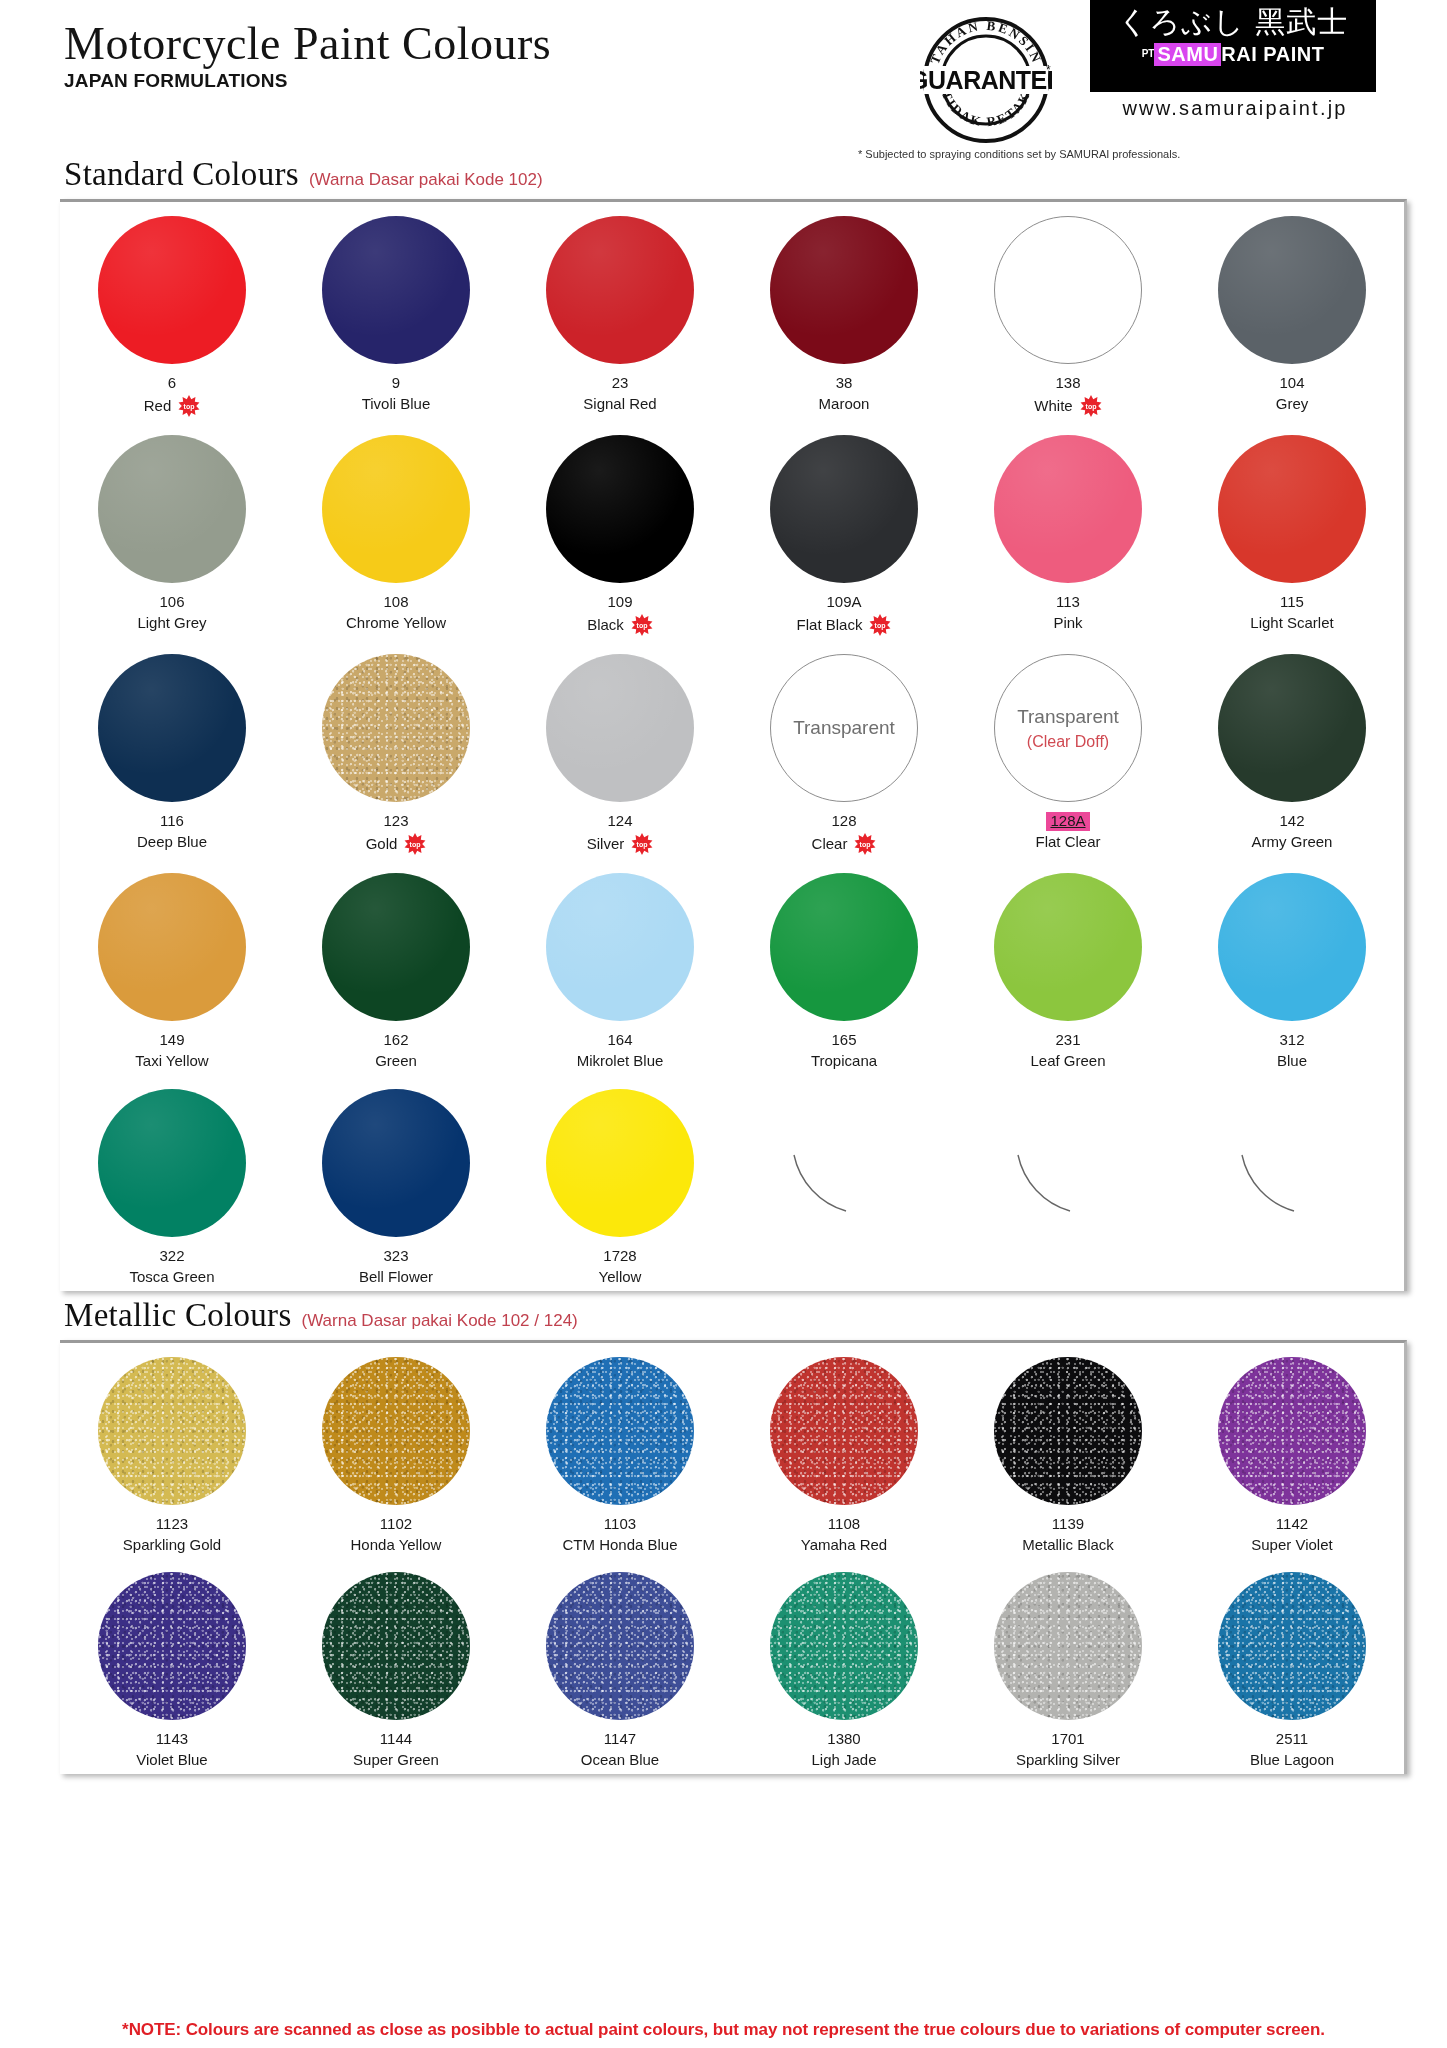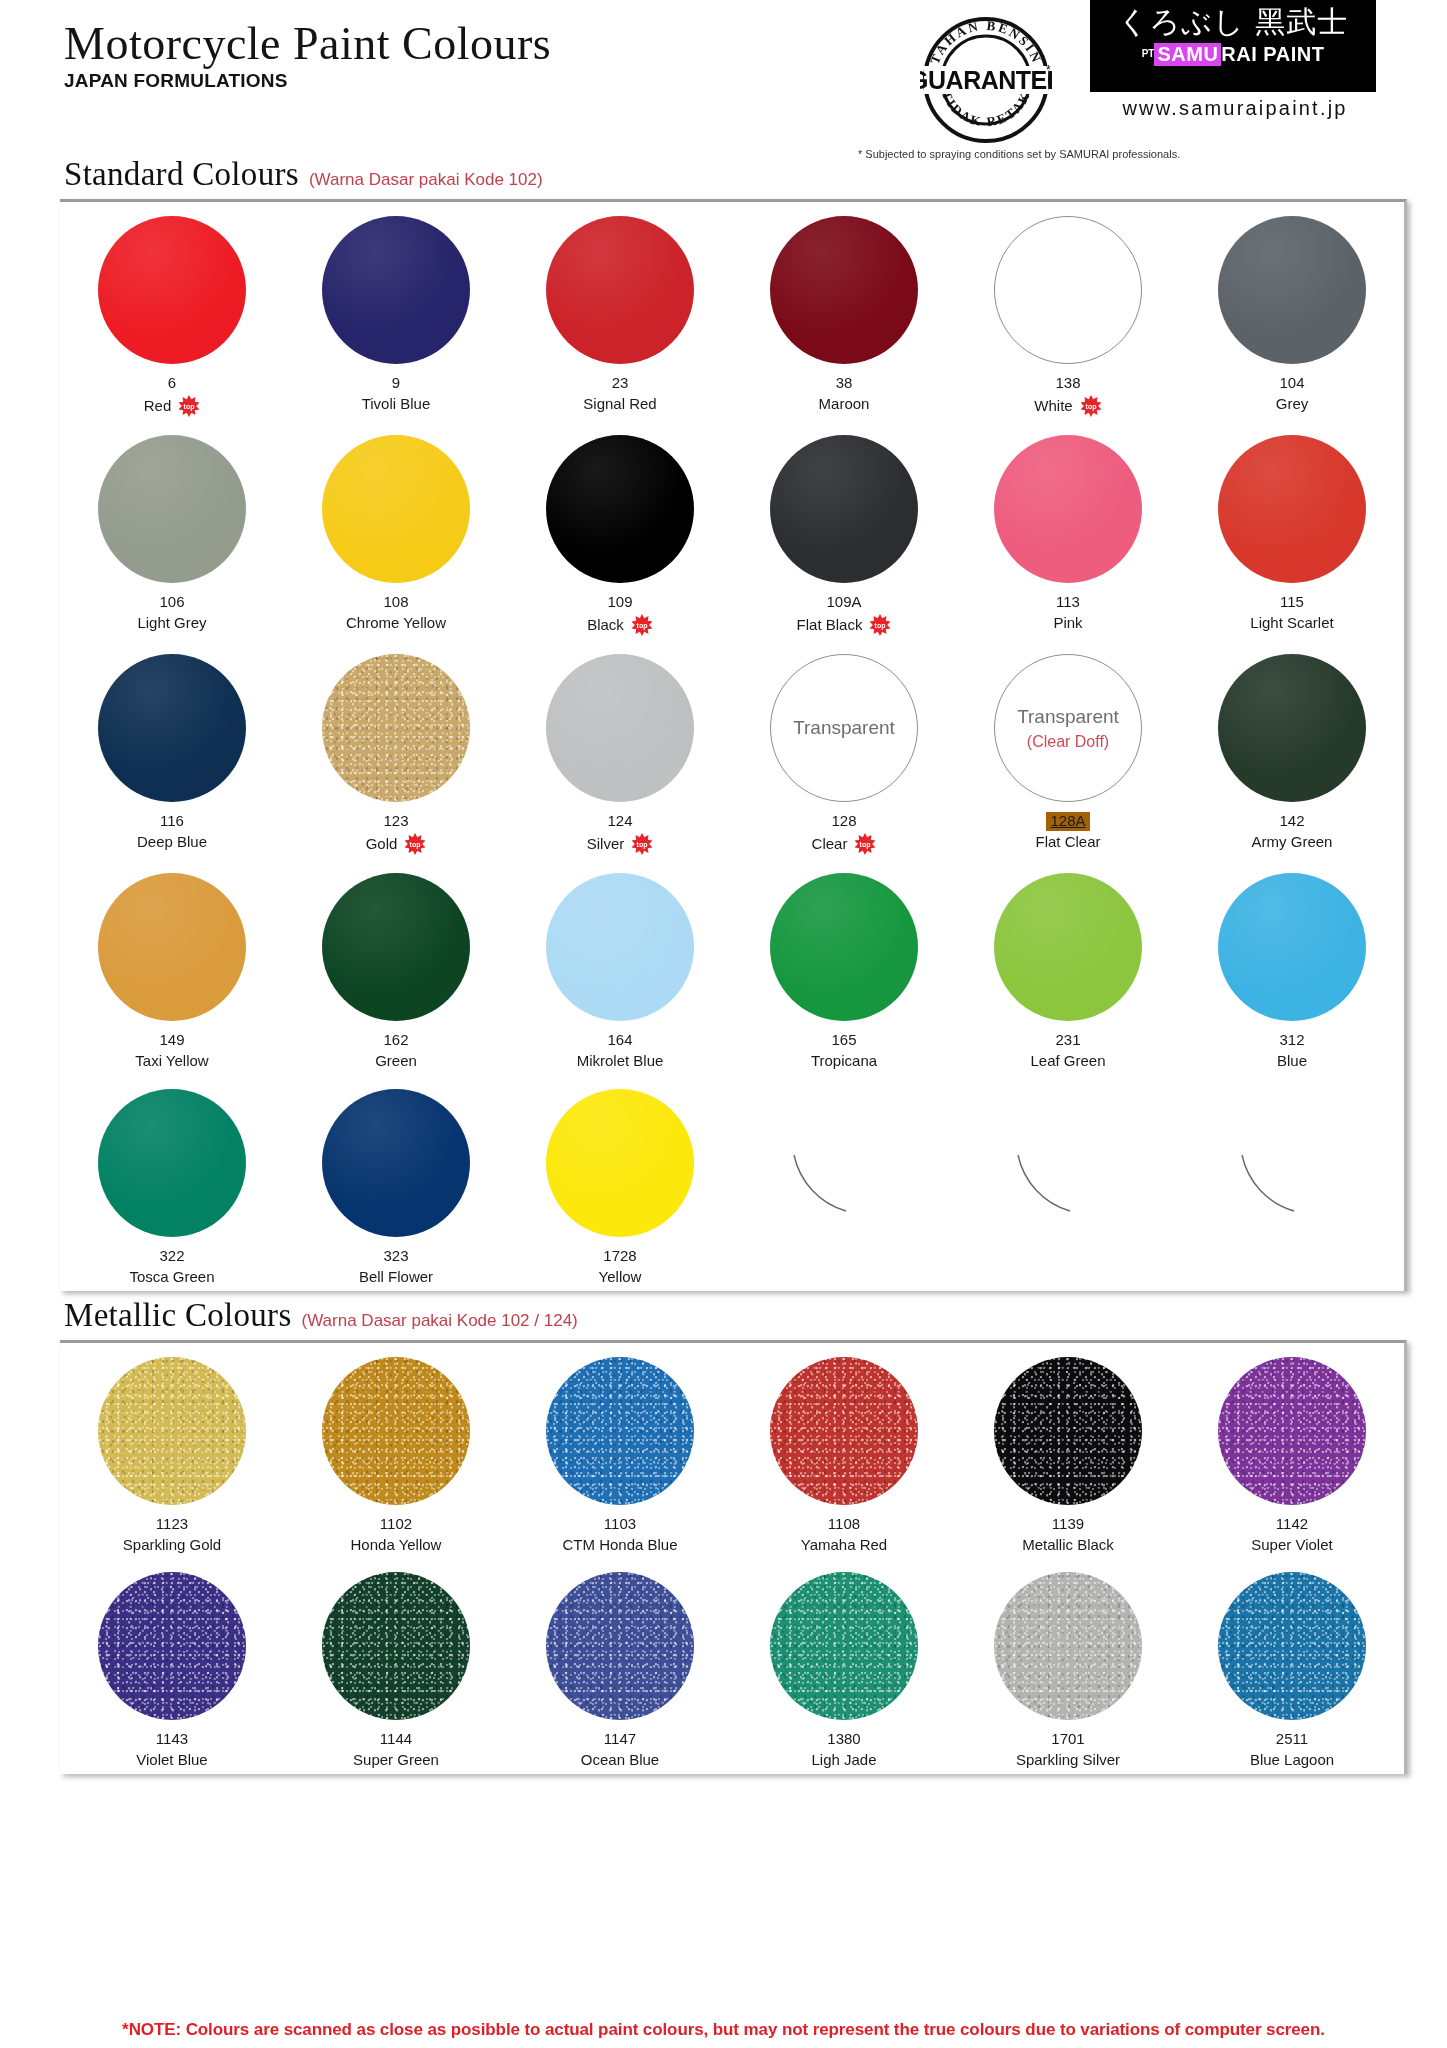--- a/index.html
+++ b/index.html
@@ -80,21 +80,21 @@
   .swatch{
     width:148px;height:148px;border-radius:50%;
     position:relative;display:flex;flex-direction:column;
     align-items:center;justify-content:center;
   }
   .swatch.outline{border:1px solid #8d8d8d;background:#fff;box-sizing:border-box;}
   .tr-text{font-size:19px;color:#6f6f6f;font-family:"Liberation Sans",sans-serif;}
   .tr-sub{font-size:16px;color:#D04A52;margin-top:5px;}
   .labels{margin-top:9px;text-align:center;line-height:1.25;}
   .code{font-size:15px;color:#1a1a1a;display:inline-block;}
-  .code.hl{background:#a16207;padding:0 4px;text-decoration:underline;}
+  .code.hl{background:#ec4899;padding:0 4px;text-decoration:underline;}
   .nameline{font-size:15px;color:#1a1a1a;display:flex;align-items:center;justify-content:center;gap:7px;margin-top:2px;white-space:nowrap;}
 
   
   .topbadge{width:22px;height:22px;display:inline-block;flex:0 0 auto;}
 
   
   .metal{
     background-image:
       radial-gradient(circle at 20% 25%, rgba(255,255,255,.55) 0 1px, transparent 1.4px),
       radial-gradient(circle at 62% 14%, rgba(255,255,255,.42) 0 1px, transparent 1.4px),

